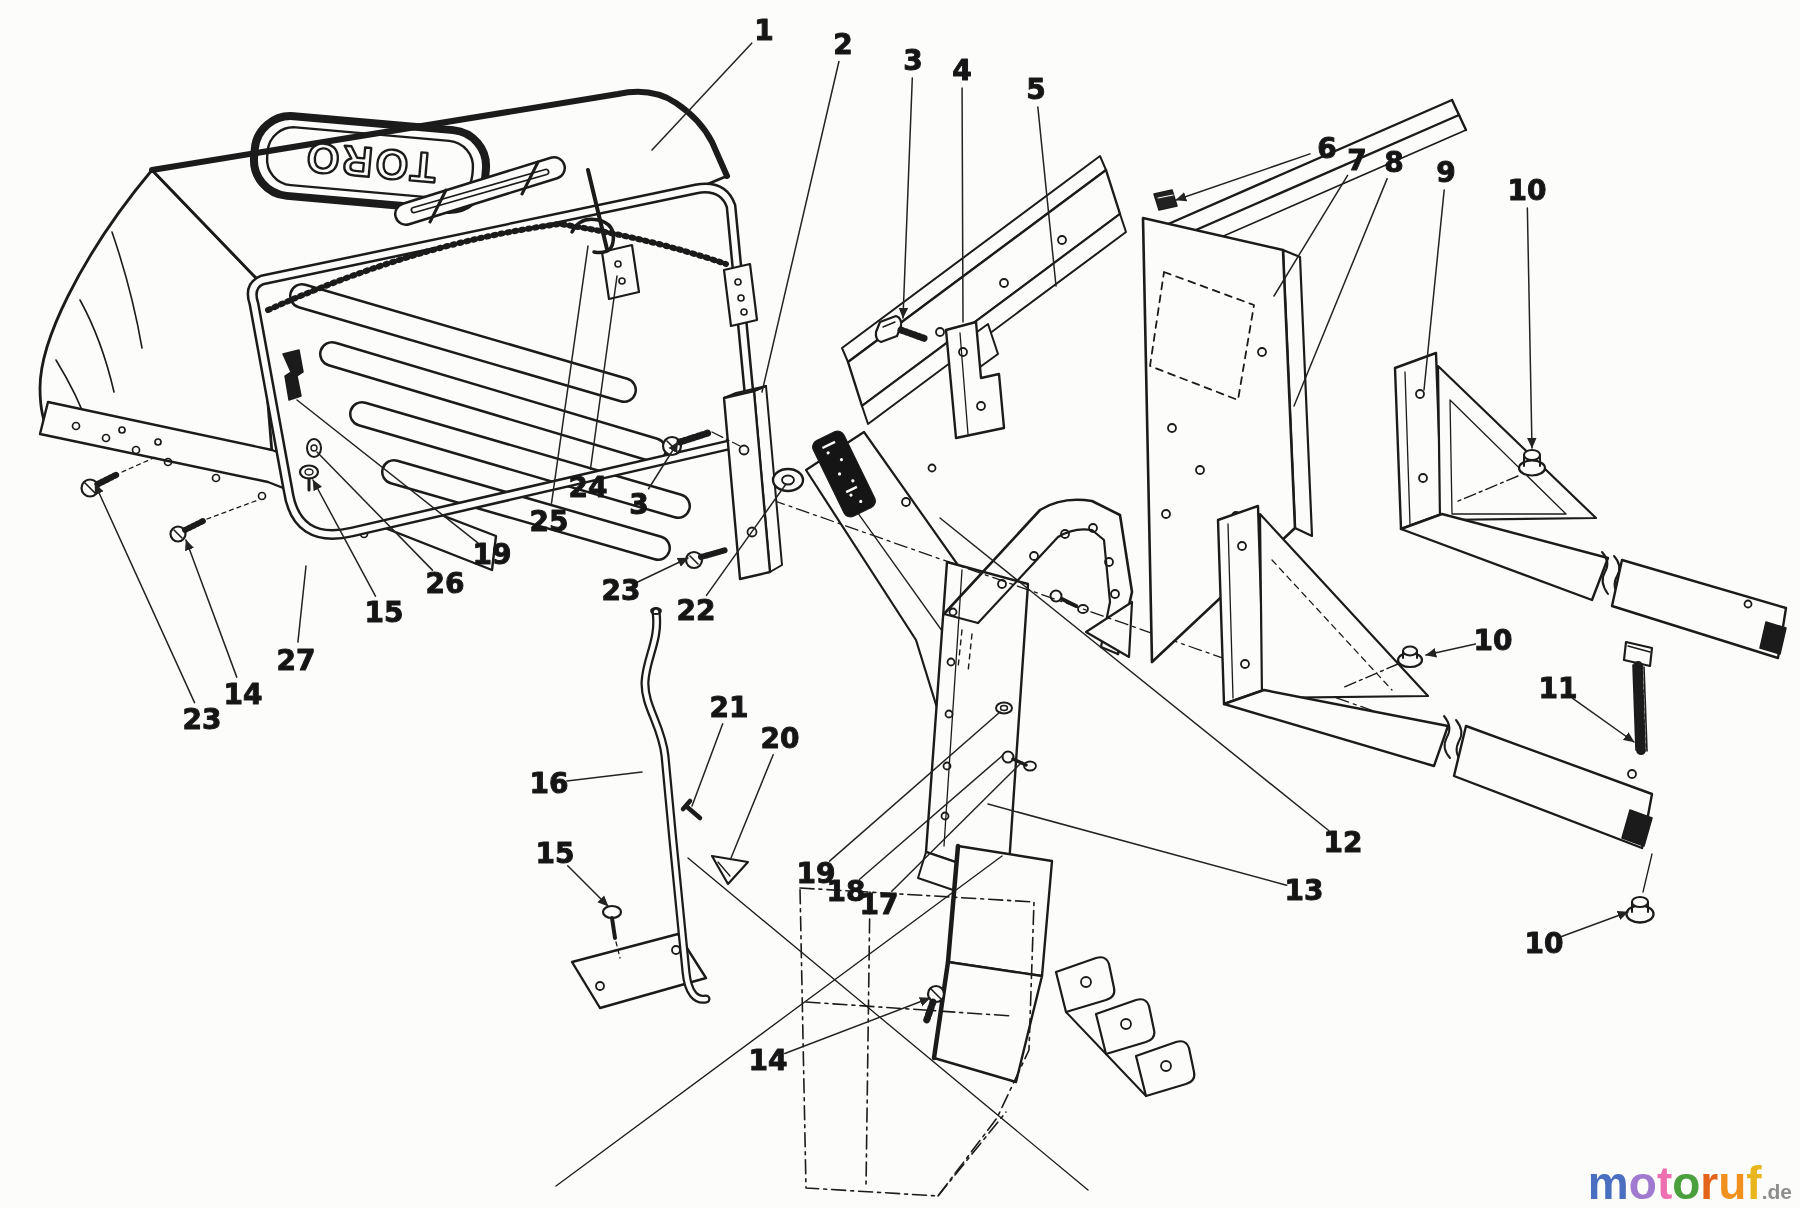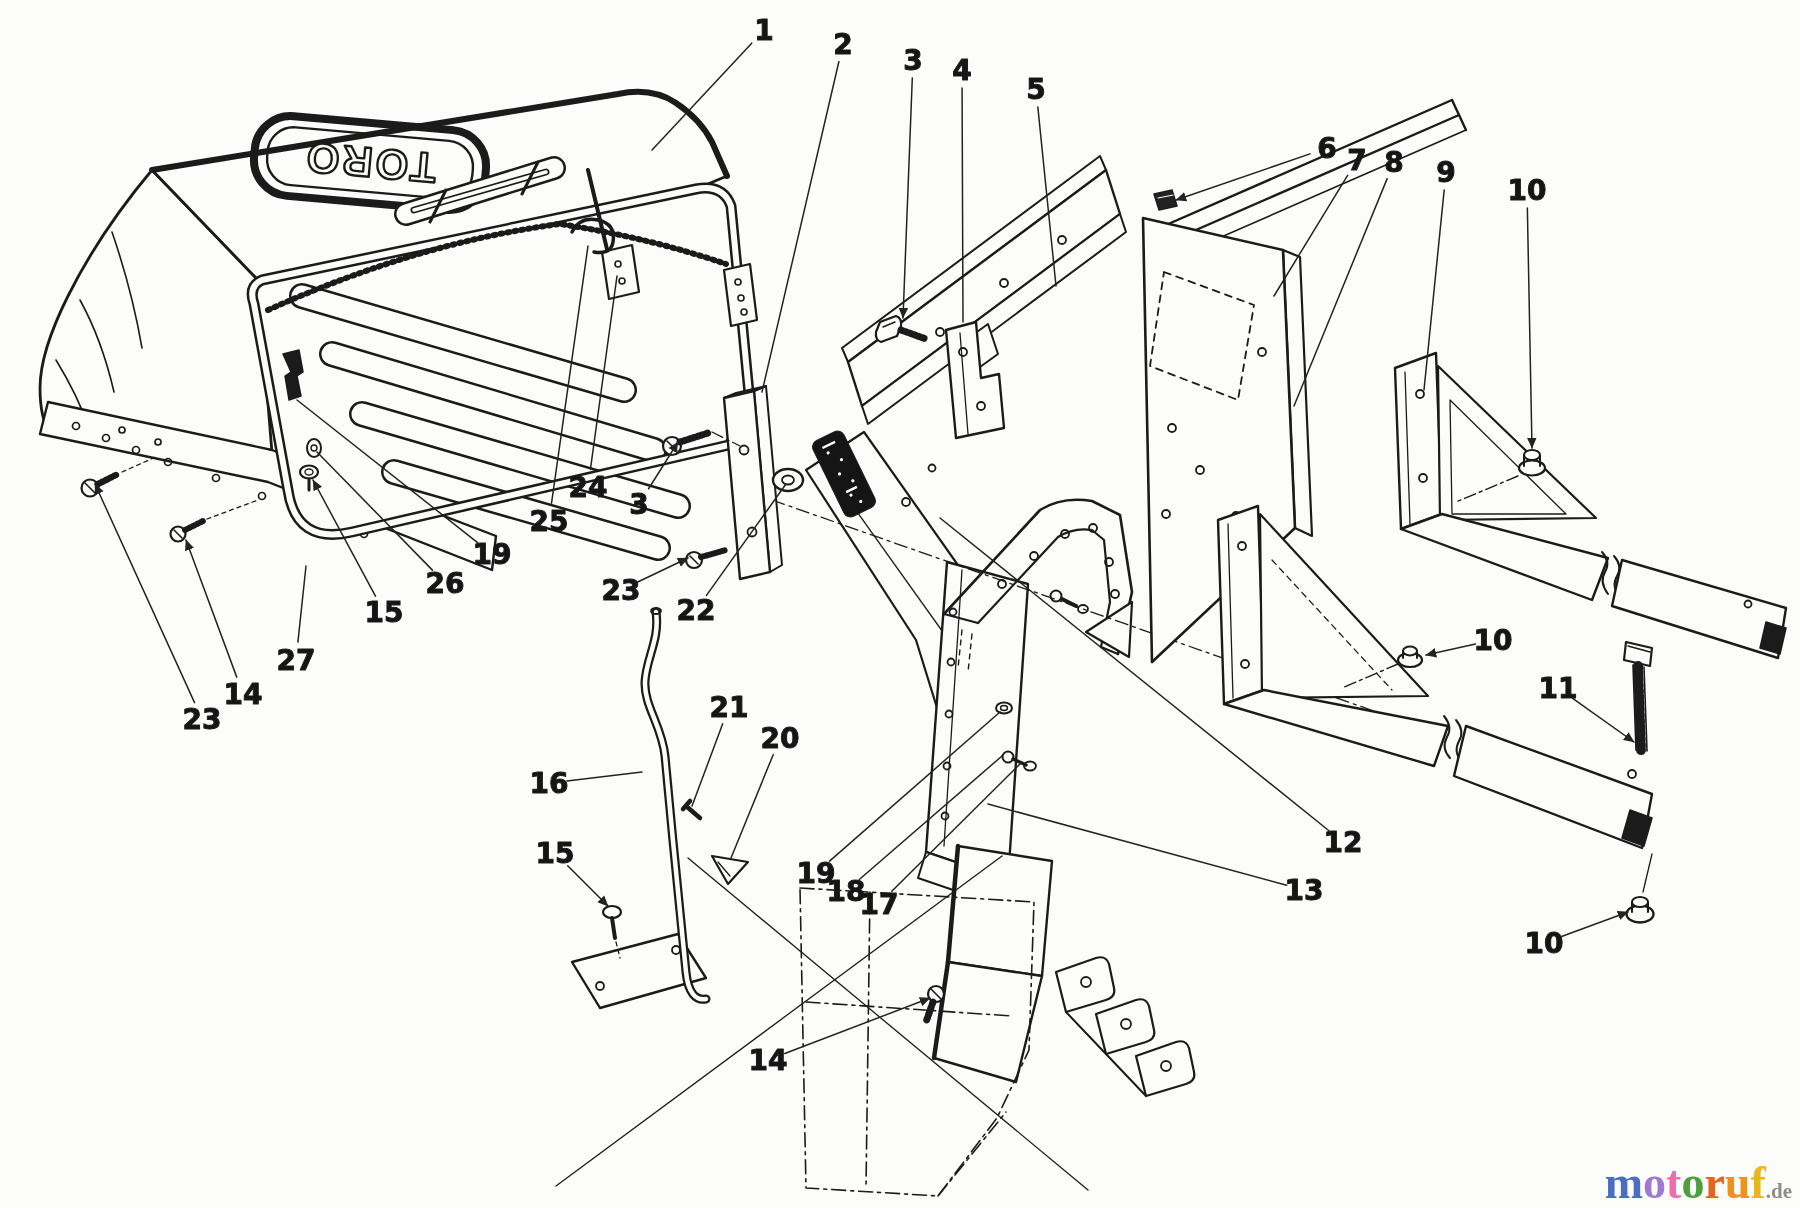--- a/index.html
+++ b/index.html
@@ -1,21 +1,21 @@
 <!DOCTYPE html>
 <html><head>
 <meta charset="utf-8">
 <style>
   html,body{margin:0;padding:0;background:#e8e8e8;}
   #stage{position:relative;width:1800px;height:1208px;background:#fcfcfa;overflow:hidden;
          font-family:"DejaVu Sans","Liberation Sans",sans-serif;}
   svg{position:absolute;left:0;top:0;}
   .callout{font:bold 28px "DejaVu Sans","Liberation Sans",sans-serif;fill:#151515;text-anchor:middle;}
   .leader{stroke:#232323;stroke-width:1.5;fill:none;}
-  #watermark{position:absolute;right:8px;bottom:2px;font-family:Liberation Serif, serif;
+  #watermark{position:absolute;right:8px;bottom:2px;font-family:Liberation Sans, sans-serif;
              font-weight:bold;font-size:46px;line-height:1;letter-spacing:0px;user-select:none;}
   #watermark .suffix{font-size:21px;font-weight:bold;}
 </style>
 </head>
 <body>
 
 <div id="stage">
 <svg width="1800" height="1208" viewBox="0 0 1800 1208" stroke="#1b1b1b" fill="none" stroke-linecap="round" stroke-linejoin="round">
   <defs>
     <marker id="arr" viewBox="0 0 10 10" refX="8.5" refY="5" markerWidth="8" markerHeight="8" orient="auto">

